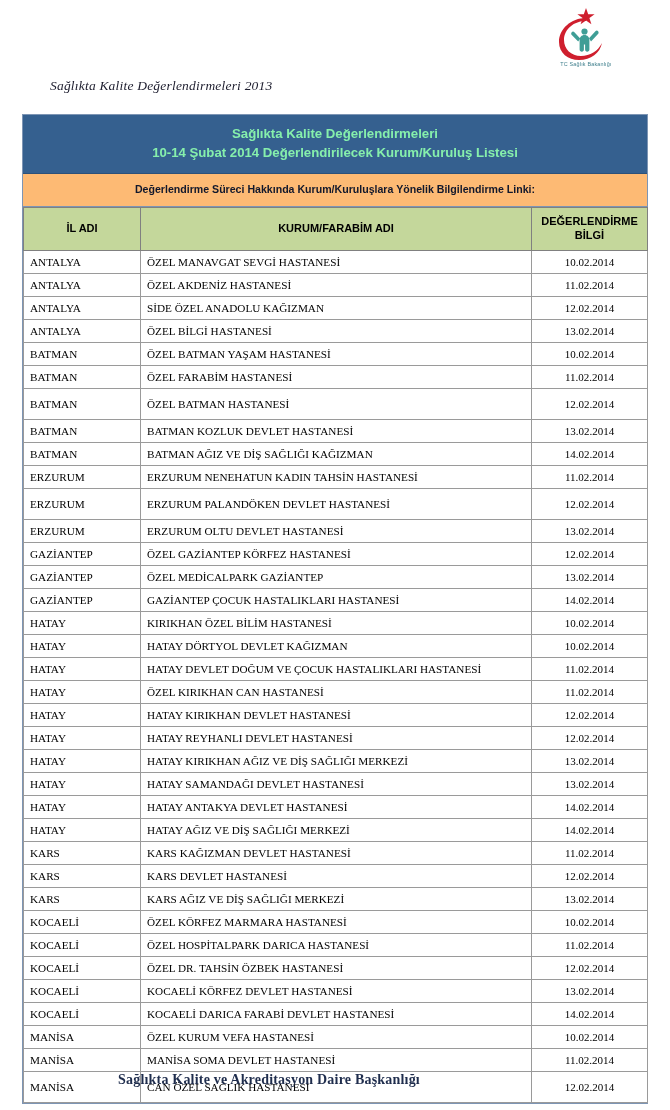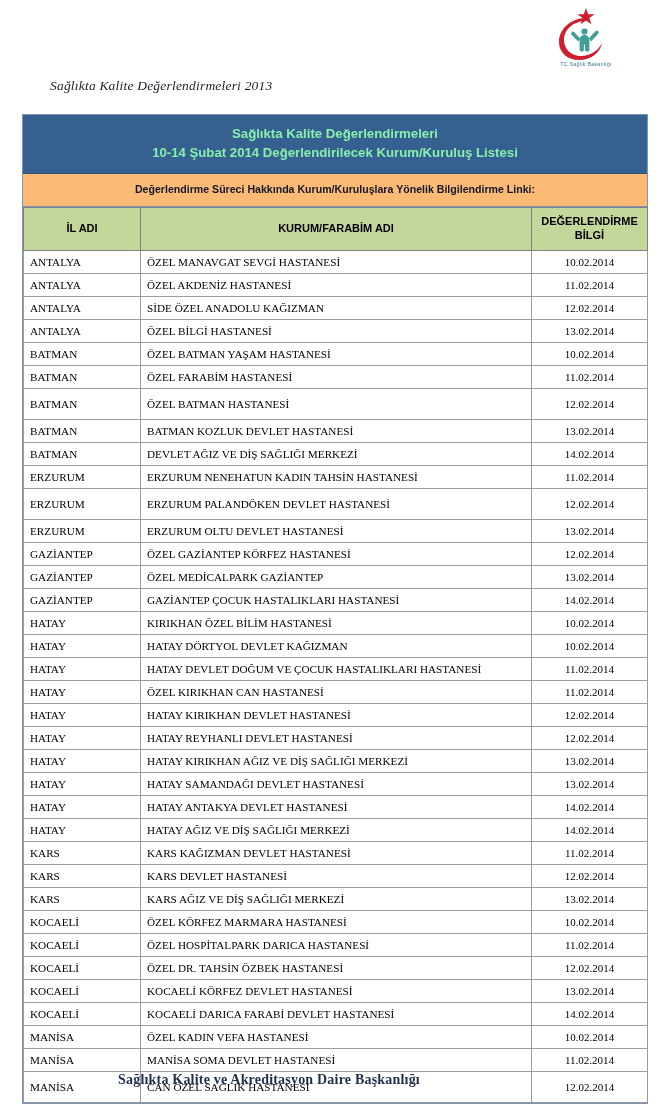--- a/index.html
+++ b/index.html
@@ -228,21 +228,21 @@
           <td class="cell-kurum">ÖZEL BATMAN HASTANESİ</td>
           <td class="cell-tarih">12.02.2014</td>
         </tr>
         <tr>
           <td class="cell-il">BATMAN</td>
           <td class="cell-kurum">BATMAN KOZLUK DEVLET HASTANESİ</td>
           <td class="cell-tarih">13.02.2014</td>
         </tr>
         <tr>
           <td class="cell-il">BATMAN</td>
-          <td class="cell-kurum">DEVLET AĞIZ VE DİŞ SAĞLIĞI MERKEZİ</td>
+          <td class="cell-kurum">BATMAN AĞIZ VE DİŞ SAĞLIĞI KAĞIZMAN</td>
           <td class="cell-tarih">14.02.2014</td>
         </tr>
         <tr>
           <td class="cell-il">ERZURUM</td>
           <td class="cell-kurum">ERZURUM NENEHATUN KADIN TAHSİN HASTANESİ</td>
           <td class="cell-tarih">11.02.2014</td>
         </tr>
         <tr class="tall">
           <td class="cell-il">ERZURUM</td>
           <td class="cell-kurum">ERZURUM PALANDÖKEN DEVLET HASTANESİ</td>
@@ -353,21 +353,21 @@
           <td class="cell-kurum">KOCAELİ KÖRFEZ DEVLET HASTANESİ</td>
           <td class="cell-tarih">13.02.2014</td>
         </tr>
         <tr>
           <td class="cell-il">KOCAELİ</td>
           <td class="cell-kurum">KOCAELİ DARICA FARABİ DEVLET HASTANESİ</td>
           <td class="cell-tarih">14.02.2014</td>
         </tr>
         <tr>
           <td class="cell-il">MANİSA</td>
-          <td class="cell-kurum">ÖZEL KADIN VEFA HASTANESİ</td>
+          <td class="cell-kurum">ÖZEL KURUM VEFA HASTANESİ</td>
           <td class="cell-tarih">10.02.2014</td>
         </tr>
         <tr>
           <td class="cell-il">MANİSA</td>
           <td class="cell-kurum">MANİSA SOMA DEVLET HASTANESİ</td>
           <td class="cell-tarih">11.02.2014</td>
         </tr>
         <tr class="tall">
           <td class="cell-il">MANİSA</td>
           <td class="cell-kurum">CAN ÖZEL SAĞLIK HASTANESİ</td>

